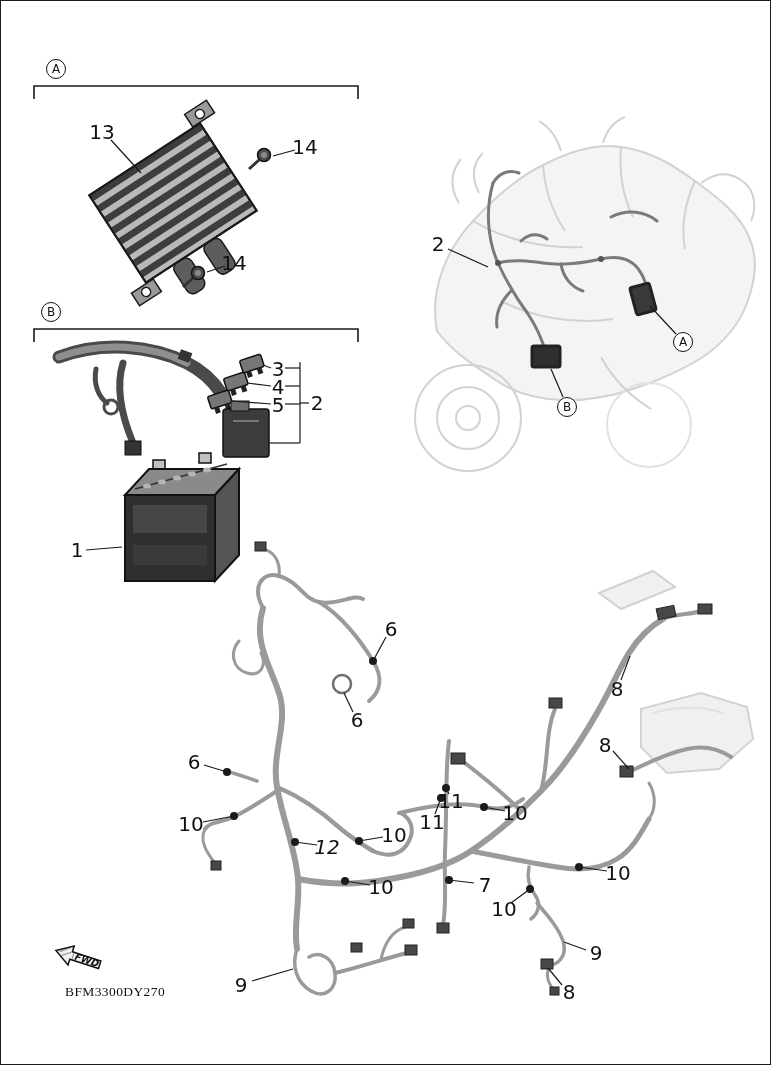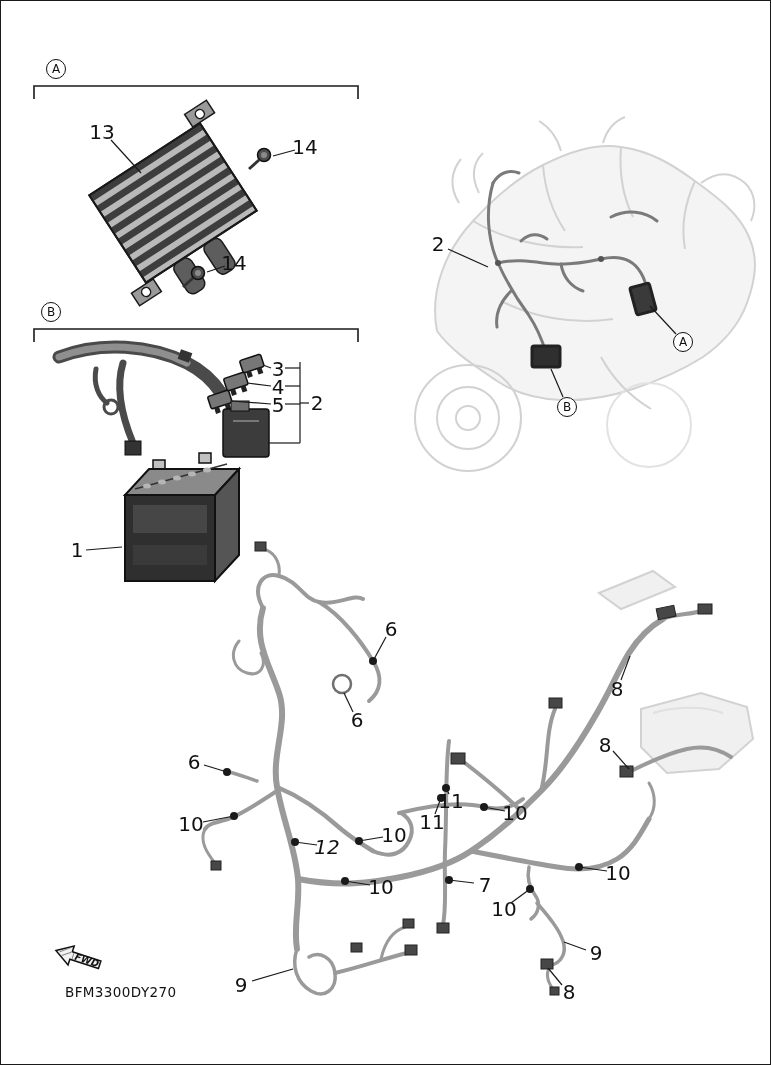--- a/index.html
+++ b/index.html
@@ -14,21 +14,21 @@
     position:absolute; transform:translate(-50%,-50%);
     font-size:20px; line-height:1; color:#111; white-space:nowrap;
   }
   .callout.circled {
     width:20px; height:20px; border:1.4px solid #111; border-radius:50%;
     background:#fff; display:flex; align-items:center; justify-content:center;
     font-size:12px;
   }
   #part-code {
     position:absolute; left:64px; top:983px;
-    font-size:13.5px; letter-spacing:0.4px; color:#111;
+    font-size:13.5px; letter-spacing:0.4px; color:#111;font-family:Liberation Serif, serif;
   }
   .leader { stroke:#1a1a1a; stroke-width:1.2; }
   .clamp-dot { fill:#1a1a1a; }
 </style>
 </head>
 <body>
 
 <div id="page">
 
   <svg id="diagram-svg" width="771" height="1065" viewBox="0 0 771 1065" xmlns="http://www.w3.org/2000/svg">

